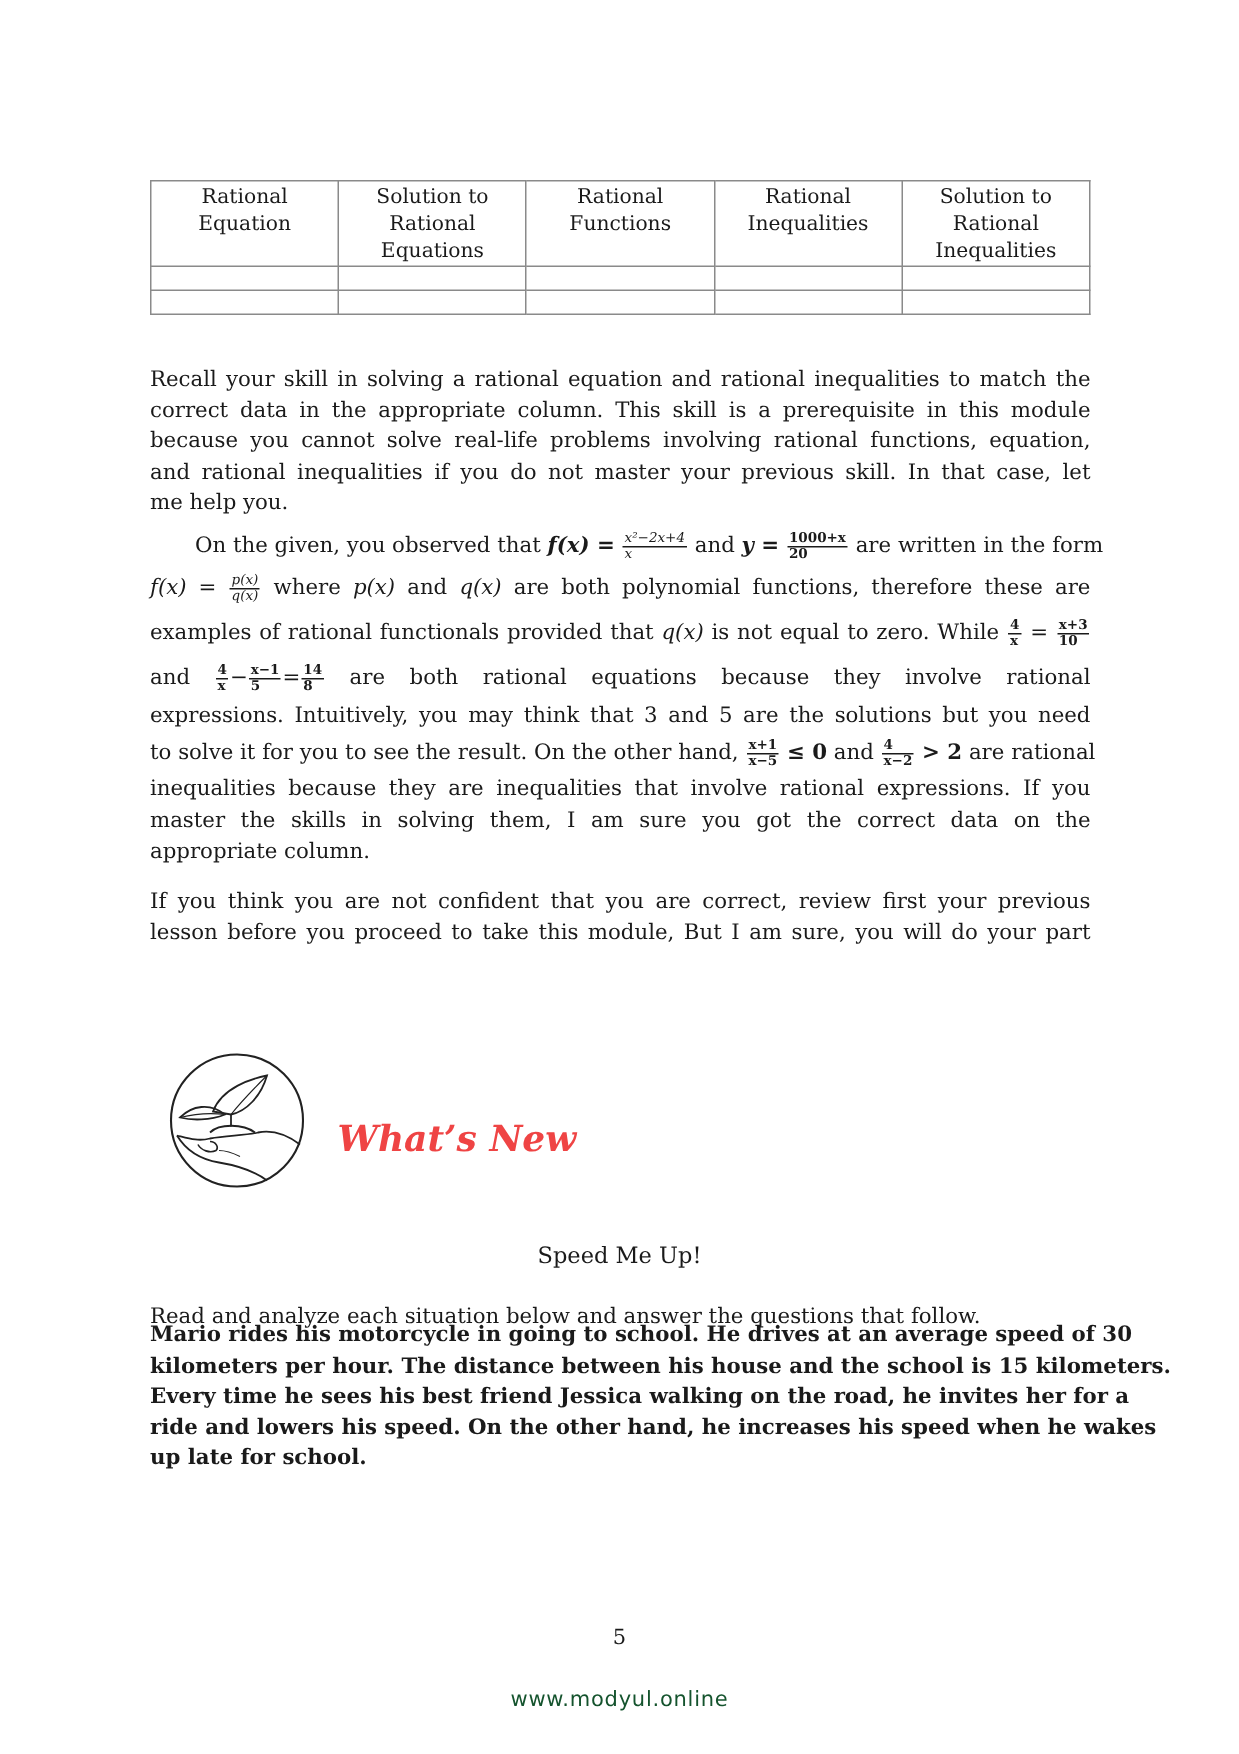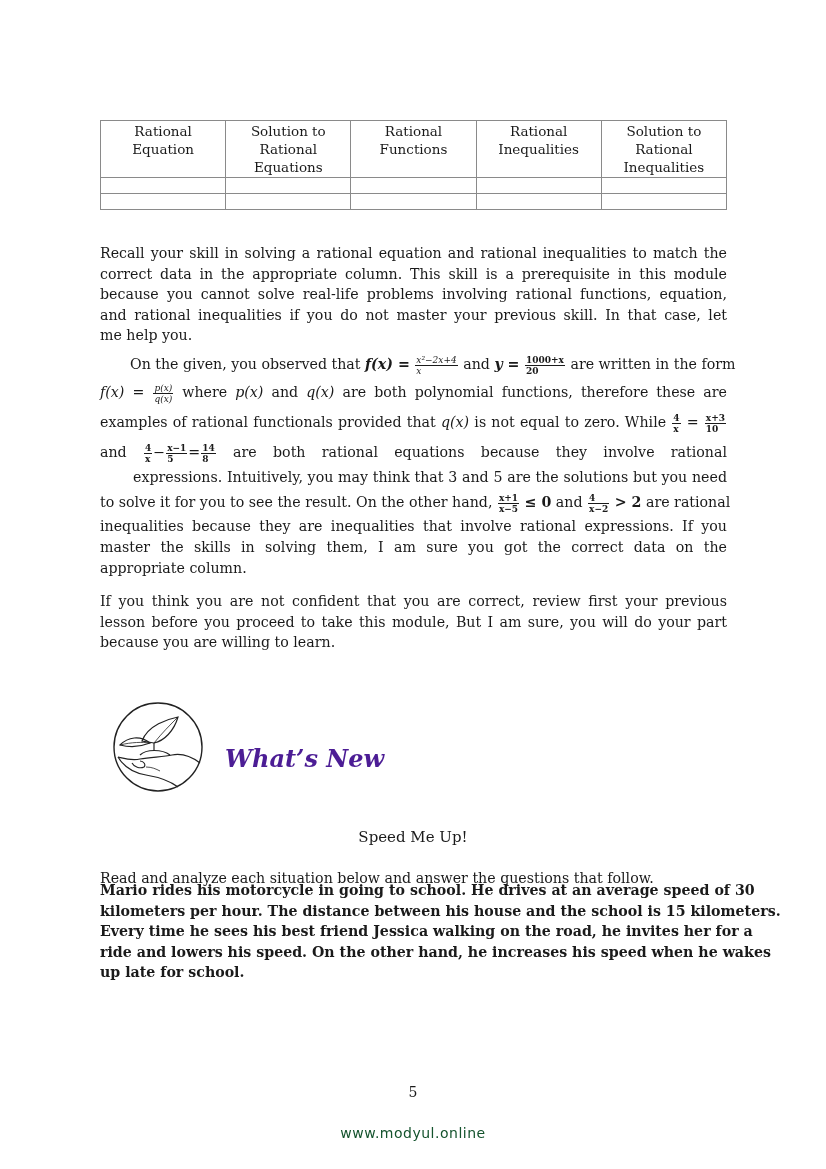--- a/index.html
+++ b/index.html
@@ -17,21 +17,21 @@
   .line.last { text-align-last:left; }
   .frac { display:inline-block; vertical-align:middle; text-align:center; font-family:"DejaVu Serif", serif;
           font-size:9px; line-height:10px; font-weight:bold; margin:0 1px; }
   .frac .n { display:block; border-bottom:1px solid #1a1a1a; padding:0 1px; }
   .frac .d { display:block; padding:0 1px; }
   .frac.it { font-style:italic; font-weight:normal;text-align:center; }
   i.m { font-style:italic; }
   b.m { font-weight:bold; font-style:italic; }
   .icon-wrap { position:absolute; left:112px; top:701px; width:92px; height:92px; }
   .section-title { position:absolute; left:225px; top:744px; font-family:"DejaVu Serif", serif;
-                   font-weight:bold; font-style:italic; font-size:24px; color:#4c1d95; }
+                   font-weight:bold; font-style:italic; font-size:24px; color:#ef4444; }
   .subtitle { position:absolute; left:0; width:826px; top:828px; text-align:center; font-size:15px; }
   .page-num { position:absolute; left:0; width:826px; top:1084px; text-align:center; font-size:14px; }
   .watermark { position:absolute; left:0; width:826px; top:1125px; text-align:center;
                font-family:"DejaVu Sans", sans-serif; font-size:14px; color:#14532d; letter-spacing:0.5px; }
 </style>
 </head>
 <body>
 
 <div class="page">
 
@@ -96,39 +96,38 @@
       <span> is not equal to zero. While </span>
       <span class="frac"><span class="n">4</span><span class="d">x</span></span>
       <span> = </span>
       <span class="frac"><span class="n">x+3</span><span class="d">10</span></span>
     </span>
     <span class="line" style="height:28px;">
       <span>and</span>
       <span style="white-space:nowrap;"><span class="frac"><span class="n">4</span><span class="d">x</span></span><span>−</span><span class="frac"><span class="n">x−1</span><span class="d">5</span></span><span>=</span><span class="frac"><span class="n">14</span><span class="d">8</span></span></span>
       <span> are both rational equations because they involve rational</span>
     </span>
-    <span class="line" style="height:22px; line-height:22px;margin-left:33px;">expressions. Intuitively, you may think that 3 and 5 are the solutions but you need</span>
+    <span class="line" style="height:22px; line-height:22px;">expressions. Intuitively, you may think that 3 and 5 are the solutions but you need</span>
     <span class="line" style="height:28px;">
       <span>to solve it for you to see the result. On the other hand, </span>
       <span class="frac"><span class="n">x+1</span><span class="d">x−5</span></span>
       <b> ≤ 0</b>
       <span> and </span>
       <span class="frac"><span class="n">4</span><span class="d">x−2</span></span>
       <b> &gt; 2</b>
       <span> are rational</span>
     </span>
     <span class="line" style="height:21px; line-height:21px;">inequalities because they are inequalities that involve rational expressions. If you</span>
     <span class="line" style="height:21px; line-height:21px;">master the skills in solving them, I am sure you got the correct data on the</span>
     <span class="line last" style="height:21px; line-height:21px;">appropriate column.</span>
   </div>
 
   <div class="para" style="top:591px;">
     <span class="line">If you think you are not confident that you are correct, review first your previous</span>
     <span class="line">lesson before you proceed to take this module, But I am sure, you will do your part</span>
-    <span class="line last">because you are willing to learn.</span>
   </div>
 
   <div class="icon-wrap">
     <svg width="92" height="92" viewBox="0 0 92 92">
       <circle cx="46" cy="46" r="44" fill="none" stroke="#222" stroke-width="1.4"></circle>
 
       <path d="M30 40 C36 24 56 18 66 16 C62 30 52 40 42 42 Z" fill="none" stroke="#222" stroke-width="1.2"></path>
       <path d="M42 42 C50 32 58 24 66 16" fill="none" stroke="#222" stroke-width="0.8"></path>
       <path d="M8 44 C16 36 28 34 38 42 C28 46 16 46 8 44 Z" fill="none" stroke="#222" stroke-width="1.2"></path>
       <path d="M8 44 C20 41 30 41 38 42" fill="none" stroke="#222" stroke-width="0.8"></path>

